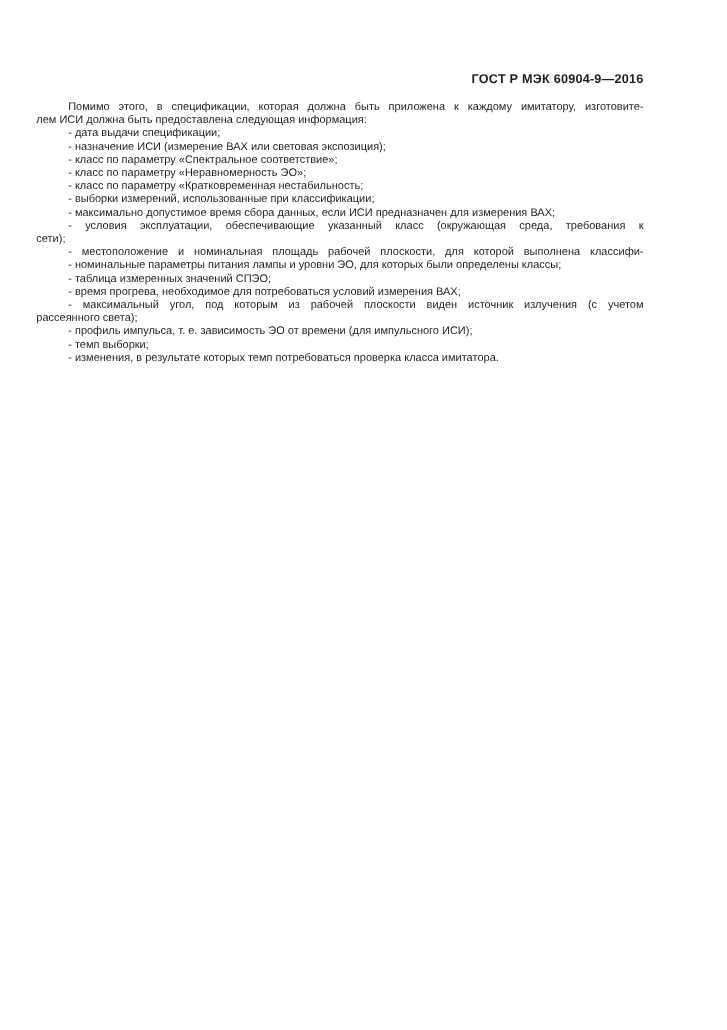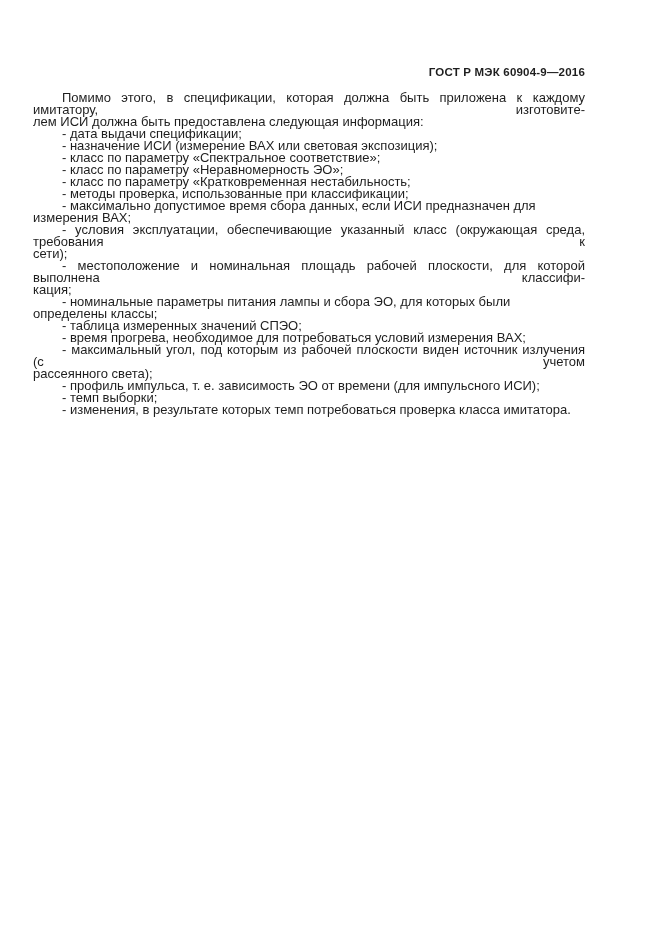--- a/index.html
+++ b/index.html
@@ -21,21 +21,21 @@
   .doc-header {
     font-weight: bold;
     font-size: 11.5px;
     line-height: 12px;
     text-align: right;
     letter-spacing: 0.2px;
     margin: 0 0 14px 0;
   }
   .doc-body { margin: 0; }
   .line {
-    font-size: 13px;
+    font-size: 10px;
     line-height: 12px;
     white-space: normal;
   }
   
   .line.fill {
     text-align: justify;
     text-align-last: justify;
   }
   .line.indent { text-indent: 29px; }
   .page-number {
@@ -54,27 +54,26 @@
   <div class="content">
     <div class="doc-header">ГОСТ Р МЭК 60904-9—2016</div>
     <div class="doc-body">
         <div class="line indent fill">Помимо этого, в спецификации, которая должна быть приложена к каждому имитатору, изготовите-</div>
         <div class="line">лем ИСИ должна быть предоставлена следующая информация:</div>
         <div class="line indent">- дата выдачи спецификации;</div>
         <div class="line indent">- назначение ИСИ (измерение ВАХ или световая экспозиция);</div>
         <div class="line indent">- класс по параметру «Спектральное соответствие»;</div>
         <div class="line indent">- класс по параметру «Неравномерность ЭО»;</div>
         <div class="line indent">- класс по параметру «Кратковременная нестабильность;</div>
-        <div class="line indent">- методы проверка, использованные при классификации;</div>
+        <div class="line indent">- выборки измерений, использованные при классификации;</div>
         <div class="line indent">- максимально допустимое время сбора данных, если ИСИ предназначен для измерения ВАХ;</div>
         <div class="line indent fill">- условия эксплуатации, обеспечивающие указанный класс (окружающая среда, требования к</div>
         <div class="line">сети);</div>
         <div class="line indent fill">- местоположение и номинальная площадь рабочей плоскости, для которой выполнена классифи-</div>
-        <div class="line">кация;</div>
-        <div class="line indent">- номинальные параметры питания лампы и сбора ЭО, для которых были определены классы;</div>
+        <div class="line indent">- номинальные параметры питания лампы и уровни ЭО, для которых были определены классы;</div>
         <div class="line indent">- таблица измеренных значений СПЭО;</div>
         <div class="line indent">- время прогрева, необходимое для потребоваться условий измерения ВАХ;</div>
         <div class="line indent fill">- максимальный угол, под которым из рабочей плоскости виден источник излучения (с учетом</div>
         <div class="line">рассеянного света);</div>
         <div class="line indent">- профиль импульса, т. е. зависимость ЭО от времени (для импульсного ИСИ);</div>
         <div class="line indent">- темп выборки;</div>
         <div class="line indent">- изменения, в результате которых темп потребоваться проверка класса имитатора.</div>
       </div>
   </div>
   <div class="page-number">9</div>

